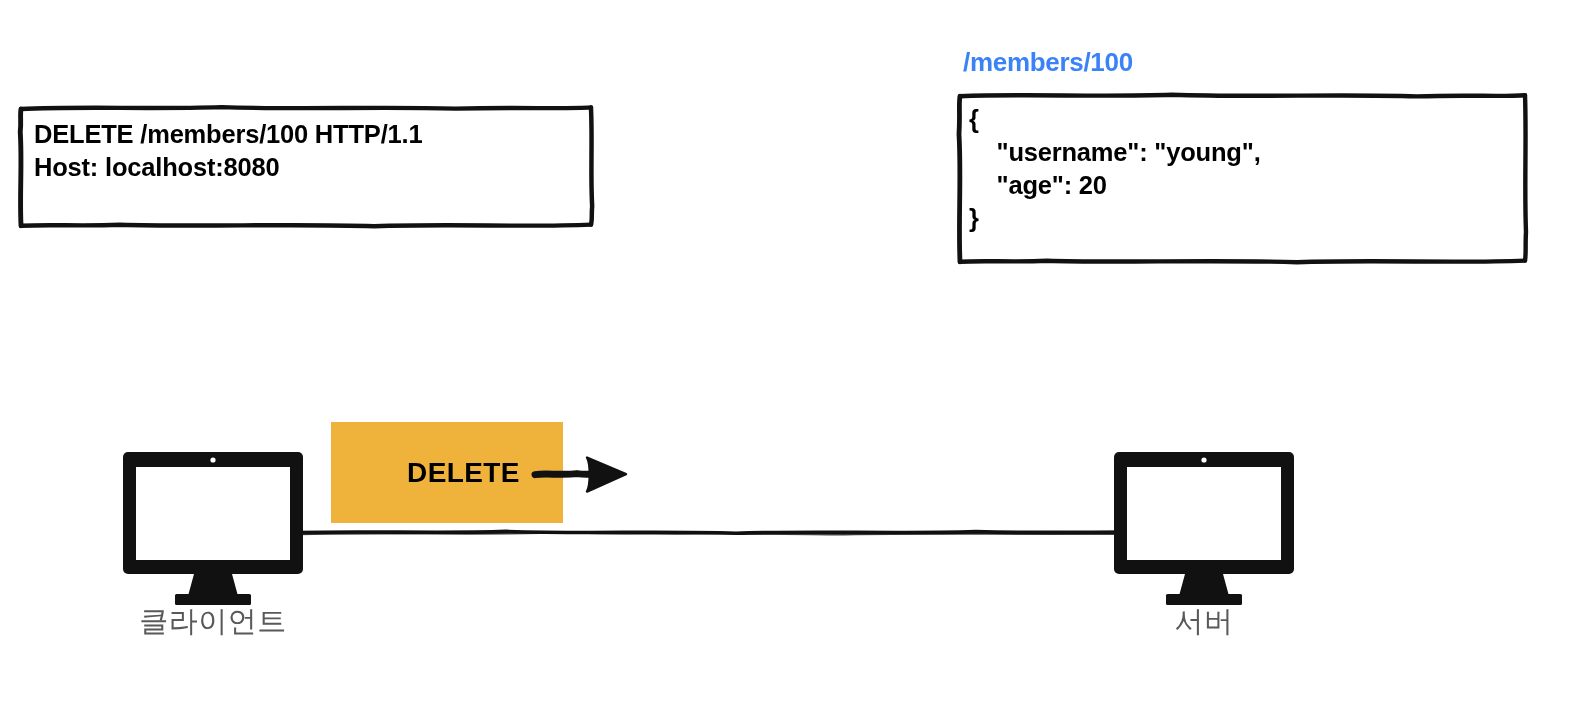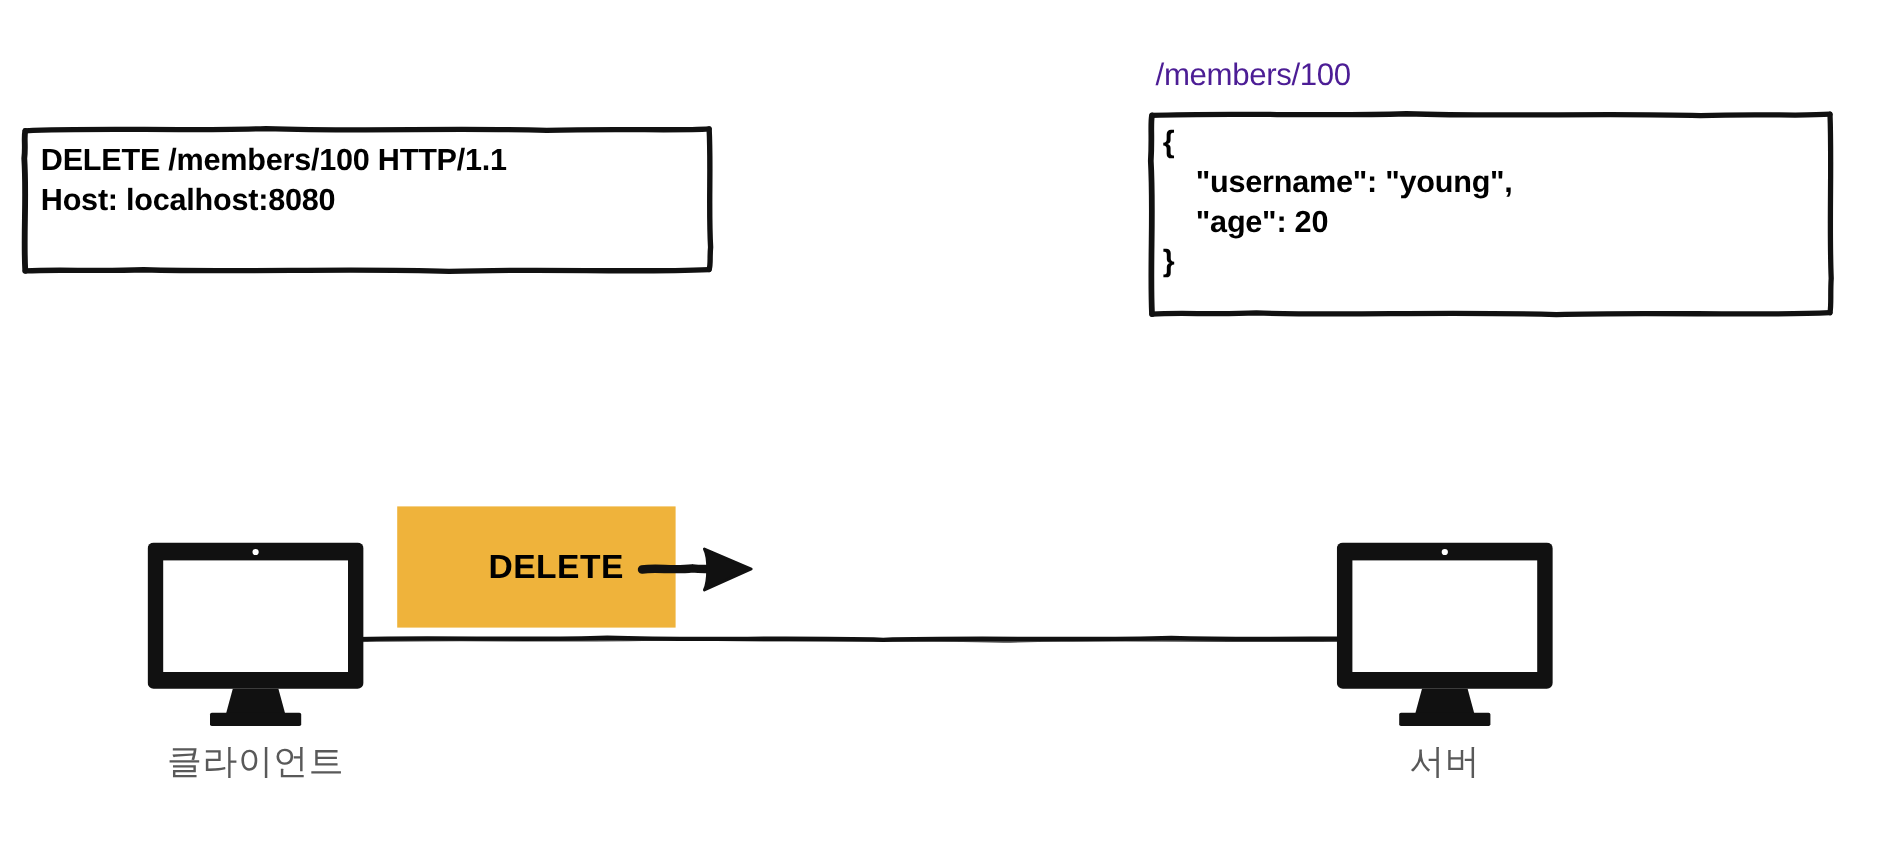--- a/index.html
+++ b/index.html
@@ -66,22 +66,22 @@
     font-size: 25.5px;
     padding: 11px 0 0 12px;
     letter-spacing: -0.2px;
   }
 
   #resource-path-label {
     position: absolute;
     left: 963px;
     top: 47px;
     font-size: 26px;
-    font-weight: normal;
-    color: #4c1d95;
+    font-weight: bold;
+    color: #3b82f6;
     letter-spacing: -0.3px;
     white-space: nowrap;
   }
 
   
   #connection-line {
     position: absolute;
     left: 296px;
     top: 518px;
     width: 884px;
@@ -126,21 +126,21 @@
   }
   #client-node { left: 103px; top: 452px; }
   #server-node { left: 1094px; top: 452px; }
 
   .monitor-icon {
     display: block;
     margin: 0 auto;
   }
 
   .node-label {
-    margin-top: 14px;
+    margin-top: 0;
     font-size: 29px;
     color: #595959;
     letter-spacing: 0.5px;
     line-height: 1;
   }
 </style>
 </head>
 <body>
 
 <div id="canvas">

